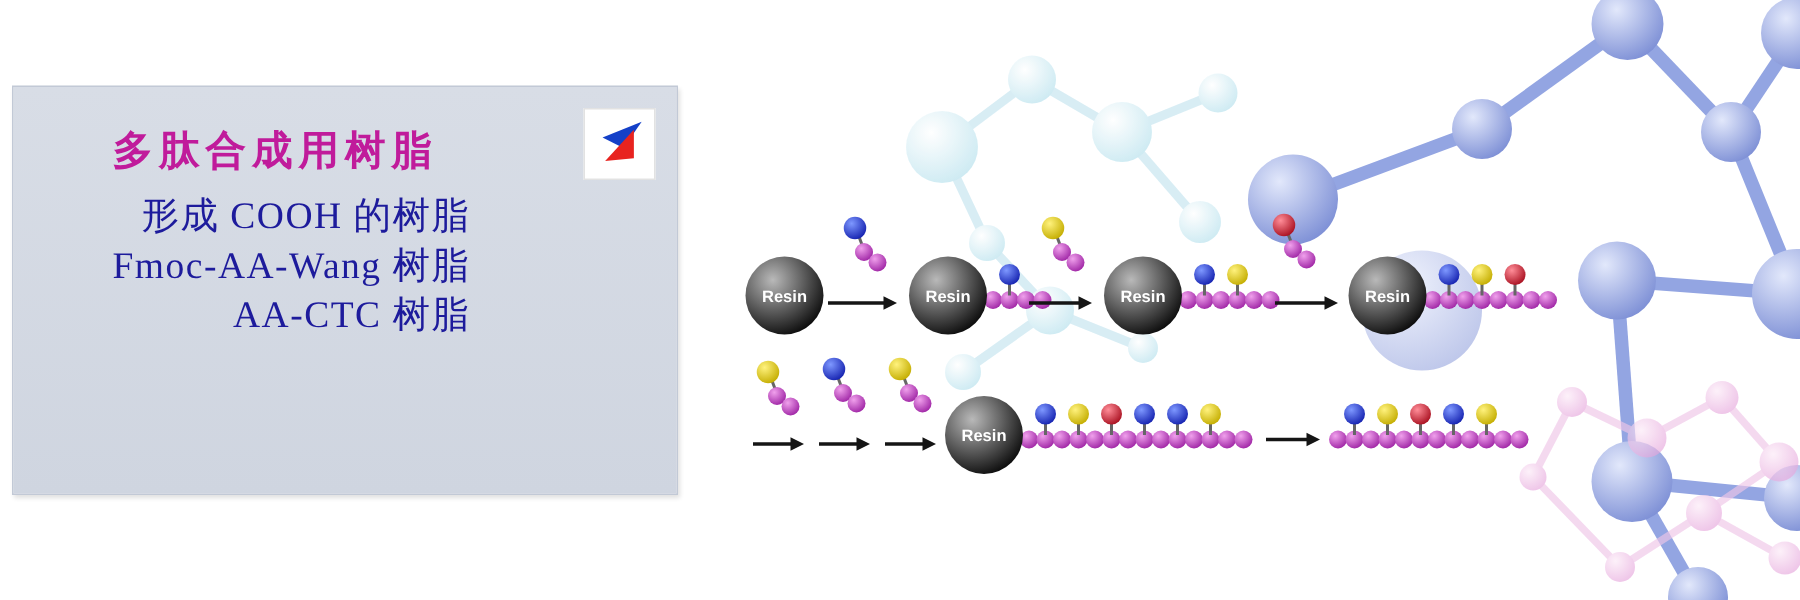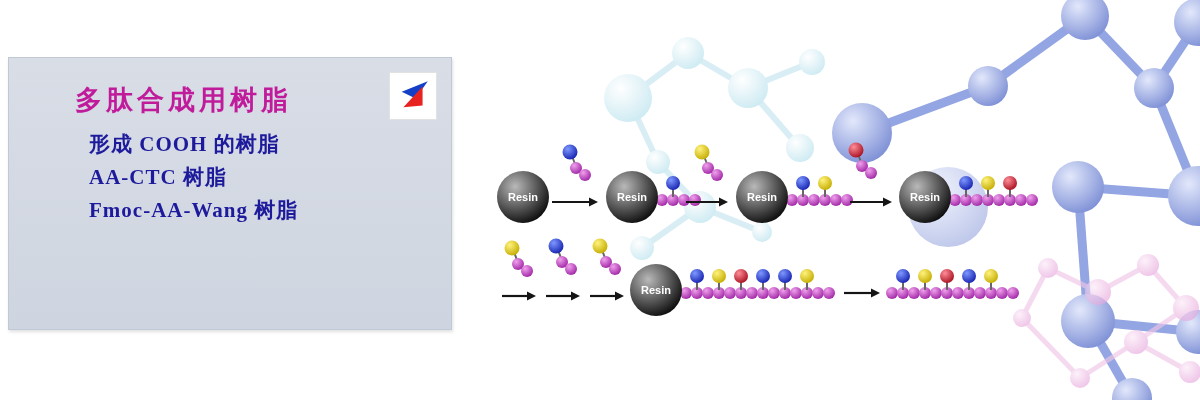--- a/index.html
+++ b/index.html
@@ -7,35 +7,36 @@
   body {
     position:relative; overflow:hidden; background:#ffffff;
     font-family:"Liberation Sans", sans-serif;
   }
   .banner { position:absolute; inset:0; }
   svg.bg, svg.scheme { position:absolute; left:0; top:0; }
   .panel {
     position:absolute; left:8px; top:57px; width:444px; height:273px;
     border:1px solid #c2c9d6; z-index:5;
     box-shadow:1px 2px 3px rgba(0,0,0,0.12);
+    text-align:right;
   }
   .panel-title {
     position:absolute; left:66px; top:24px;
     font-size:27px; font-weight:600; letter-spacing:4px;
     font-family:"Liberation Sans", sans-serif; white-space:nowrap;
   }
   .logo {
     position:absolute; left:380px; top:14px; width:48px; height:48px;
     background:#ffffff; border:1px solid #e2e2e2;
     display:flex; align-items:center; justify-content:center;
   }
   .menu { position:absolute; left:66px; top:70px; list-style:none; }
   .menu li {
-    font-size:21px; line-height:33px; font-weight:700; letter-spacing:1px;
-    font-family:"Liberation Serif", serif; white-space:nowrap; cursor:pointer;margin-left:14px;
+    font-size:25px; line-height:33px; font-weight:400; letter-spacing:1px;
+    font-family:"Liberation Serif", serif; white-space:nowrap; cursor:pointer;
   }
 </style>
 </head>
 <body>
 
 <div class="banner">
 
   <svg class="bg" width="1200" height="400" viewBox="0 0 1200 400">
     <defs>
       <radialGradient id="gm-blue" cx="35%" cy="30%" r="75%">
@@ -313,18 +314,18 @@
   <div class="panel" style="background: linear-gradient(rgb(216, 221, 230), rgb(207, 213, 224));">
     <h1 class="panel-title" style="color: rgb(192, 27, 155);">多肽合成用树脂</h1>
     <div class="logo">
       <svg width="40" height="40" viewBox="0 0 46 46">
         <polygon id="logo-blue" points="10,18 40,6 26,26" fill="#1440c8"></polygon>
         <polygon id="logo-red" points="12,36 34,12 34,34" fill="#e8231f"></polygon>
       </svg>
     </div>
     <ul class="menu">
       <li style="color: rgb(29, 27, 156);">形成 COOH 的树脂</li>
+      <li style="color: rgb(29, 27, 156);">Fmoc-AA-Wang 树脂</li>
       <li style="color: rgb(29, 27, 156);">AA-CTC  树脂</li>
-      <li style="color: rgb(29, 27, 156);">Fmoc-AA-Wang 树脂</li>
     </ul>
   </div>
 
 </div>
 
 </body></html>

